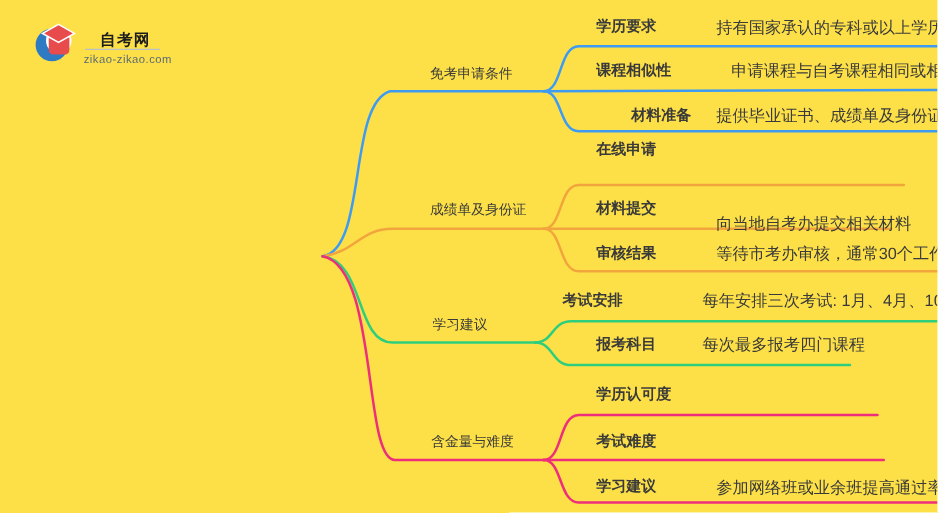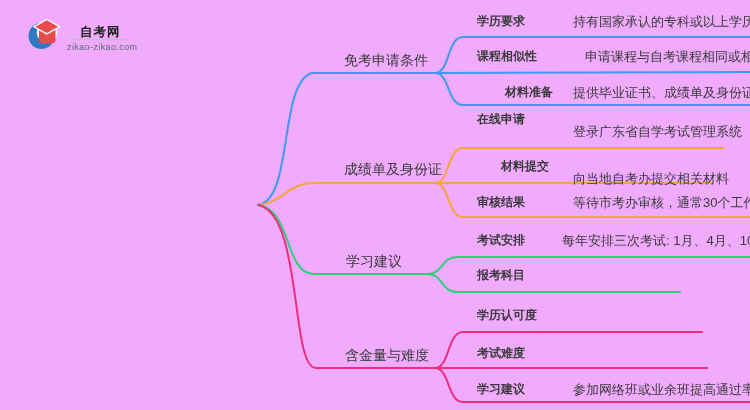--- a/index.html
+++ b/index.html
@@ -1,23 +1,23 @@
 <!DOCTYPE html>
 <html><head>
 <meta charset="utf-8">
 <style>
   html,body{margin:0;padding:0;background:#fff;}
   .stage{
-    position:relative;width:750px;height:410px;background:#f0abfc;overflow:hidden;
+    position:relative;width:750px;height:410px;background:#fde047;overflow:hidden;
     font-family:"Liberation Sans",sans-serif;
   }
   .stage svg.links{position:absolute;left:0;top:0;}
   .txt{position:absolute;white-space:nowrap;color:#3b3b3b;line-height:1.1;}
   .central{font-size:14px;font-weight:700;color:#161616;}
-  .branch-label{font-size:14px;color:#3a3a3a;}
+  .branch-label{font-size:11px;color:#3a3a3a;}
   .node-label{font-size:12px;color:#3a3a3a;font-weight:bold;}
   .node-value{font-size:13px;color:#3a3a3a;}
   .logo{position:absolute;left:28px;top:18px;width:110px;height:38px;}
   .logo .icon{position:absolute;left:0;top:0;}
   .logo .site{position:absolute;left:52px;top:6px;font-size:12.5px;font-weight:700;color:#1c1c1c;letter-spacing:1px;}
   .logo .rule{position:absolute;left:40px;top:21px;width:60px;height:1px;background:#b9c0c6;}
   .logo .url{position:absolute;left:39px;top:23.5px;font-size:9px;color:#5a6a74;letter-spacing:0.4px;}
 </style>
 </head>
 <body>
@@ -65,28 +65,28 @@
   <div class="txt branch-label" style="left:345px;top:348px;">含金量与难度</div>
 
   <div class="txt node-label" style="left:477px;top:15px;">学历要求</div>
   <div class="txt node-value" style="left:573px;top:15px;">持有国家承认的专科或以上学历</div>
   <div class="txt node-label" style="left:477px;top:50px;">课程相似性</div>
   <div class="txt node-value" style="left:585px;top:50px;">申请课程与自考课程相同或相近</div>
   <div class="txt node-label" style="left:505px;top:86px;">材料准备</div>
   <div class="txt node-value" style="left:573px;top:86px;">提供毕业证书、成绩单及身份证</div>
 
   <div class="txt node-label" style="left:477px;top:113px;">在线申请</div>
-  <div class="txt node-value" style="left:573px;top:125px;">登录广东省自学考试管理系统</div>
-  <div class="txt node-label" style="left:477px;top:160px;margin-left:24px;">材料提交</div>
+  <div class="txt node-label" style="left:477px;top:160px;">材料提交</div>
   <div class="txt node-value" style="left:573px;top:160px;margin-top:12px;">向当地自考办提交相关材料</div>
   <div class="txt node-label" style="left:477px;top:196px;">审核结果</div>
   <div class="txt node-value" style="left:573px;top:196px;">等待市考办审核，通常30个工作日</div>
 
-  <div class="txt node-label" style="left:477px;top:234px;">考试安排</div>
+  <div class="txt node-label" style="left:450px;top:234px;">考试安排</div>
   <div class="txt node-value" style="left:562px;top:234px;">每年安排三次考试: 1月、4月、10月</div>
   <div class="txt node-label" style="left:477px;top:269px;">报考科目</div>
+  <div class="txt node-value" style="left:562px;top:269px;">每次最多报考四门课程</div>
 
   <div class="txt node-label" style="left:477px;top:309px;">学历认可度</div>
   <div class="txt node-label" style="left:477px;top:347px;">考试难度</div>
   <div class="txt node-label" style="left:477px;top:383px;">学习建议</div>
   <div class="txt node-value" style="left:573px;top:383px;">参加网络班或业余班提高通过率</div>
 
 </div>
 
 </body></html>

